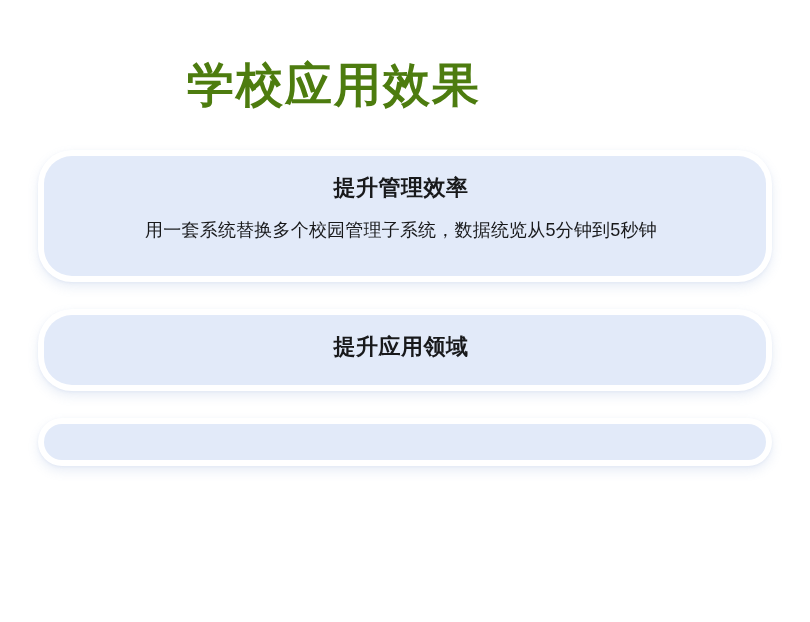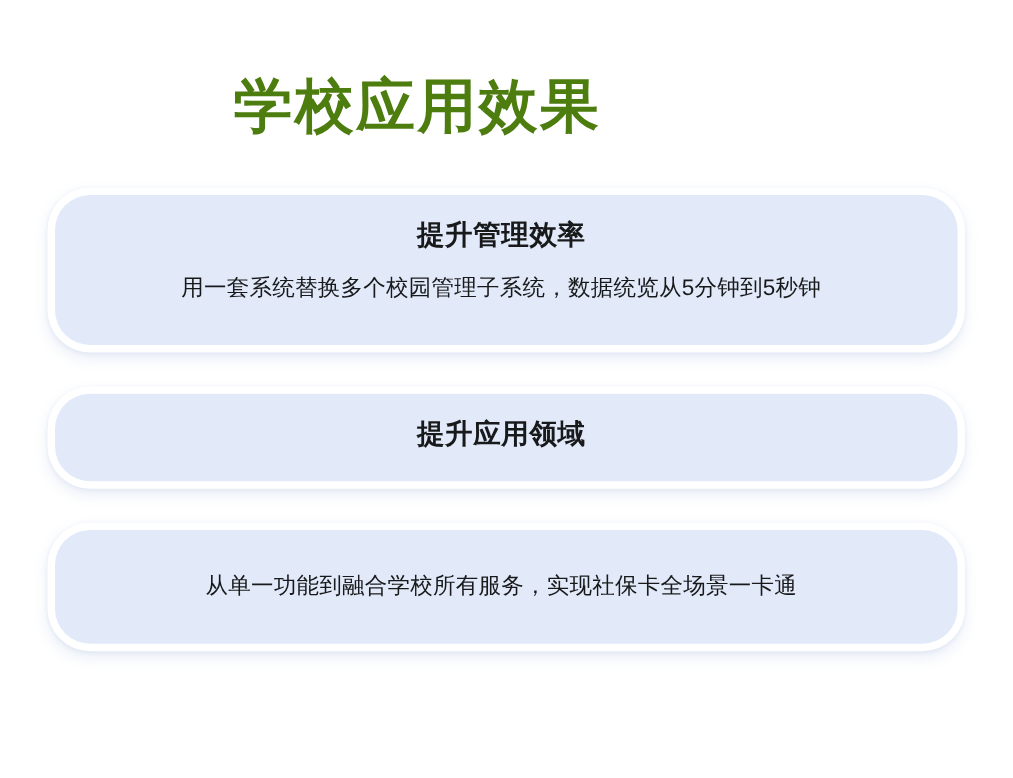--- a/index.html
+++ b/index.html
@@ -99,18 +99,17 @@
     </div>
 
     <div class="card-outer">
       <div class="card">
         <p class="card-title">提升应用领域</p>
       </div>
     </div>
 
     <div class="card-outer">
       <div class="card">
-        <p class="card-desc">从单一功能到融合学校所有服务，实现社保卡全场景一卡通</p>
       </div>
     </div>
 
   </div>
 </div>
 
 </body></html>

